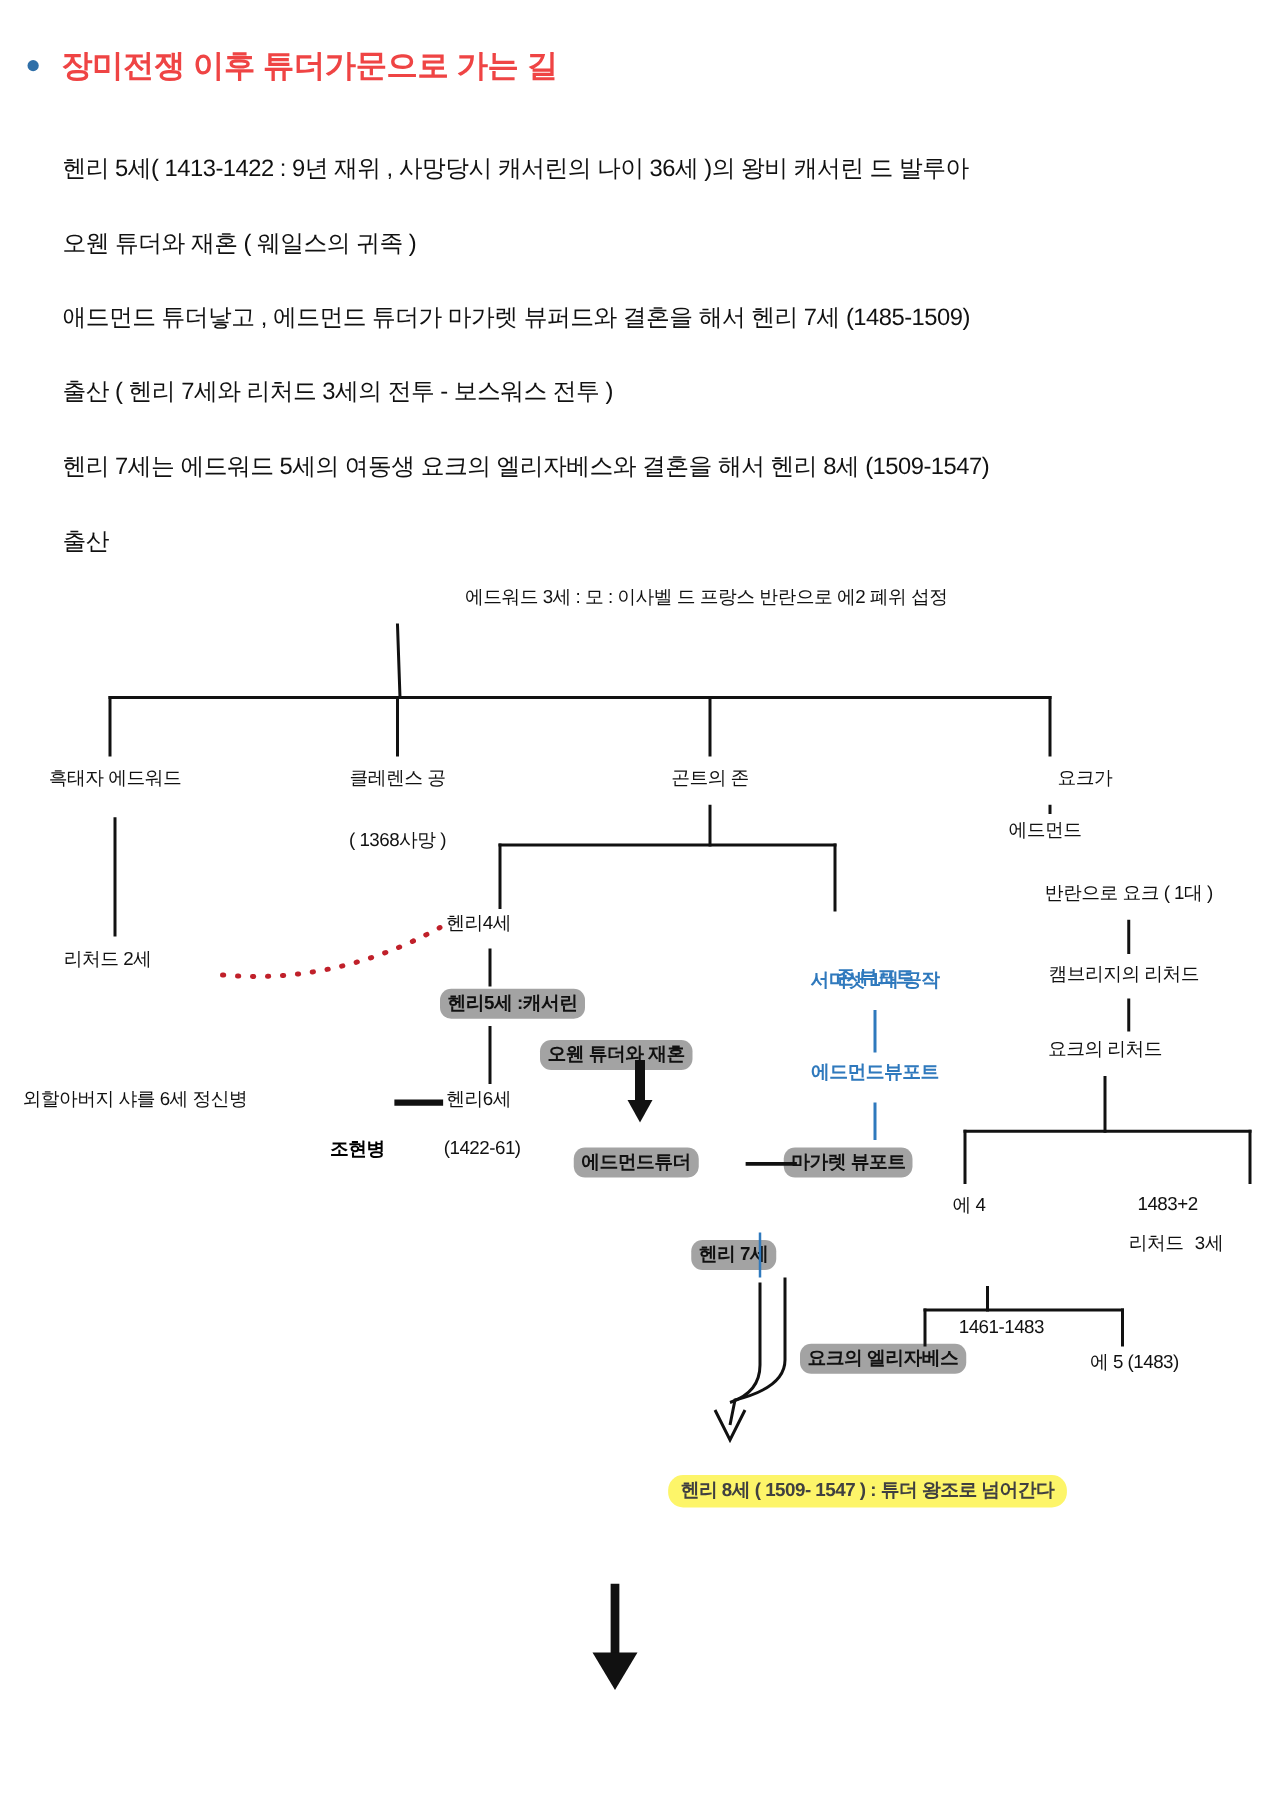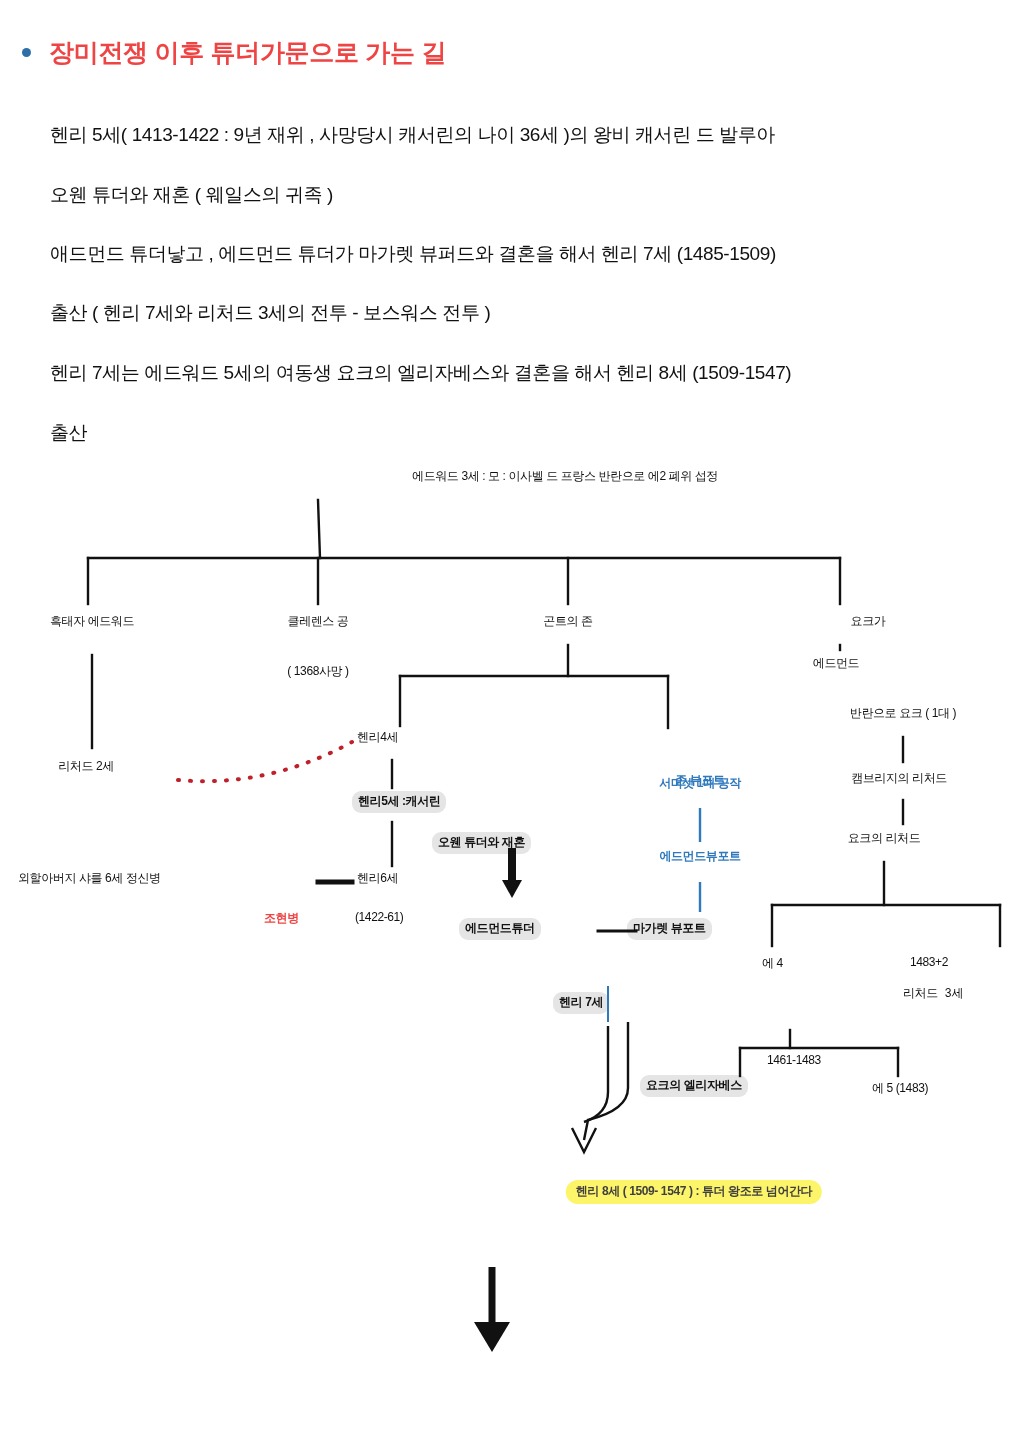--- a/index.html
+++ b/index.html
@@ -45,29 +45,29 @@
     left: 50px;
     font-size: 19px;
     color: #111111;
     white-space: nowrap;
     letter-spacing: -0.4px;
   }
 
   
   .node {
     position: absolute;
-    font-size: 12px;
+    font-size: 15px;
     color: #111111;
     white-space: nowrap;
     letter-spacing: -0.4px;
   }
   .node.blue  { color: #2f79bd; font-weight: bold; }
-  .node.red   { color: #ef4444; font-weight: bold; }
+  .node.red   { color: #000000; font-weight: bold; }
   .node.hl {
-    background: #e5e5e5;
+    background: #a3a3a3;
     font-weight: bold;
     padding: 2px 6px 3px 6px;
     border-radius: 9px;
   }
   .node.hl-red {
     background: #fdf569;
     color: #404040;
     font-weight: bold;
     padding: 3px 10px 4px 10px;
     border-radius: 12px;

